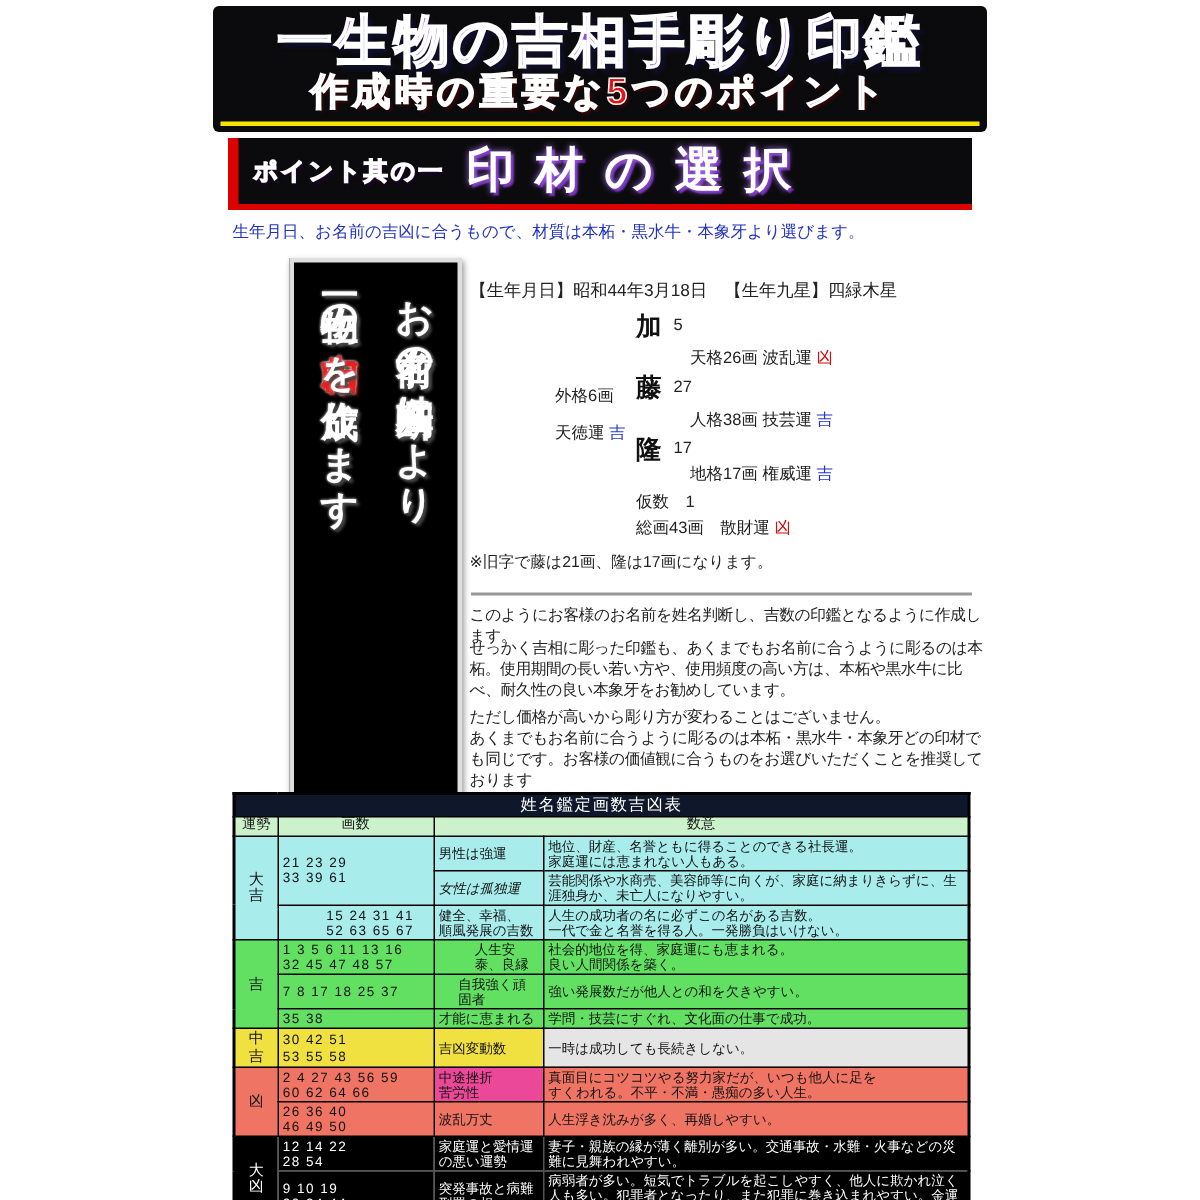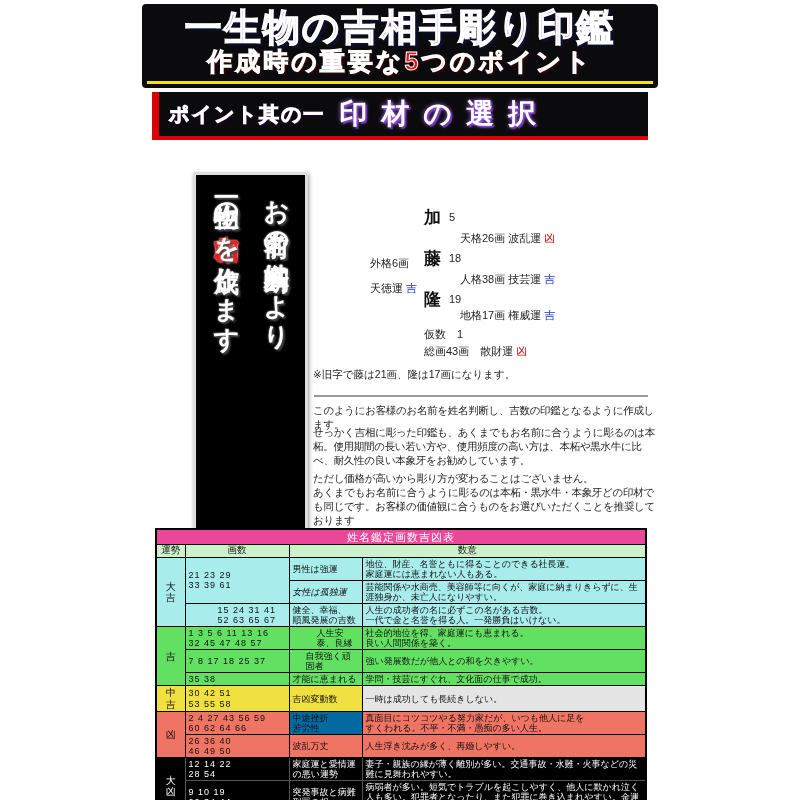--- a/index.html
+++ b/index.html
@@ -14,24 +14,24 @@
              text-shadow:3px 3px 3px #101033; }
   .hdr1-l2 { font-size:25px; font-weight:bold; color:#e01414;
              -webkit-text-stroke:1px #ffffff; letter-spacing:3px; line-height:1.1;
              text-shadow:2px 2px 2px #330808; }
   .hdr1-rule { position:absolute; left:5px; right:5px; bottom:4px; height:3px; background:#f5e300; }
 
   
   .hdr2 { position:absolute; left:152px; top:92px; width:496px; height:48px;
           background:#0b0b0d; border-left:7px solid #dd0000; border-bottom:4px solid #dd0000;
           display:flex; align-items:center; }
-  .hdr2-label { font-size:20px; font-weight:bold; color:#a43cc4; margin-left:10px;
+  .hdr2-label { font-size:16px; font-weight:bold; color:#a43cc4; margin-left:10px;
                 letter-spacing:2px; -webkit-text-stroke:1px #ffffff;
                 text-shadow:1px 2px 2px #220033; white-space:nowrap; }
-  .hdr2-title { font-size:28px; font-weight:bold; color:#ffffff; letter-spacing:14px;
+  .hdr2-title { font-size:32px; font-weight:bold; color:#ffffff; letter-spacing:14px;
                 margin-left:14px; white-space:nowrap;
                 text-shadow:0 0 4px #b070ff, 2px 2px 1px #6a28aa; }
 
   .intro { position:absolute; left:155px; top:147px; font-size:11px; color:#2232bb; }
 
   
   .side-banner { position:absolute; left:193px; top:172px; width:115px; height:366px;
                  background:#000; border:3px solid #dedede; box-shadow:1px 2px 4px #999; }
   .vtext { position:absolute; top:8px; right:4px; bottom:8px; left:2px;
            writing-mode:vertical-rl; text-orientation:upright;
@@ -62,21 +62,21 @@
 
   .para { position:absolute; left:313px; width:344px; font-size:10.5px; line-height:1.32;
           color:#222; letter-spacing:-0.3px; white-space:pre-line; }
   .para1 { top:404px; } .para2 { top:426px; } .para3 { top:472px; }
 
   
   .ftable { position:absolute; left:155px; top:528px; width:490px;
             border-collapse:collapse; table-layout:fixed; font-size:9px; line-height:1.12;
             color:#111; border:2px solid #000; }
   .ftable td { border:1px solid #000; padding:1px 3px; vertical-align:middle; }
-  .t-title td { background:#ec4899; color:#fff; text-align:center; font-size:11px;
+  .t-title td { background:#0f172a; color:#fff; text-align:center; font-size:11px;
                 height:15px; padding:0 2px; letter-spacing:1px; }
   .t-head td { background:#ccf2cc; text-align:center; font-size:9.5px; height:13px; padding:0; }
   .pre { white-space:pre-line; }
   td.fortune { text-align:center; font-size:10px; }
   td.nums { letter-spacing:1px; }
 </style>
 </head>
 <body>
 
 <div class="page">
@@ -85,35 +85,37 @@
     <div class="hdr1-l1">一生物の吉相手彫り印鑑</div>
     <div class="hdr1-l2">作成時の重要な5つのポイント</div>
     <div class="hdr1-rule"></div>
   </div>
 
   <div class="hdr2">
     <span class="hdr2-label">ポイント其の一</span>
     <span class="hdr2-title">印材の選択</span>
   </div>
 
+  <div class="intro">生年月日、お名前の吉凶に合うもので、材質は本柘・黒水牛・本象牙より選びます。</div>
 
   <div class="side-banner">
     <div class="vtext">
       <span class="vline">お名前の姓名判断により</span>
       <span class="vline"><span>一生物の</span><span class="hl">吉相印</span><span>を作成します</span></span>
     </div>
   </div>
 
+  <div class="d birth">【生年月日】昭和44年3月18日　【生年九星】四緑木星</div>
 
   <div class="d kanji k1">加</div>
   <div class="d strokes s1">5</div>
   <div class="d kanji k2">藤</div>
-  <div class="d strokes s2">18</div>
+  <div class="d strokes s2">27</div>
   <div class="d kanji k3">隆</div>
-  <div class="d strokes s3">19</div>
+  <div class="d strokes s3">17</div>
 
   <div class="d tenkaku"><span>天格26画 波乱運</span> <span class="b">凶</span></div>
   <div class="d gaikaku">外格6画</div>
   <div class="d jinkaku"><span>人格38画 技芸運</span> <span class="g">吉</span></div>
   <div class="d tentoku"><span>天徳運</span> <span class="g">吉</span></div>
   <div class="d chikaku"><span>地格17画 権威運</span> <span class="g">吉</span></div>
   <div class="d kasu">仮数　1</div>
   <div class="d sokaku"><span>総画43画　散財運</span> <span class="b">凶</span></div>
   <div class="d dnote">※旧字で藤は21画、隆は17画になります。</div>
 
@@ -184,21 +186,21 @@
 吉</td>
           <td class="nums pre" style="background: rgb(240, 224, 64); color: rgb(17, 17, 17);">30 42 51
 53 55 58</td>
           <td class="label pre" style="background: rgb(240, 224, 64); color: rgb(17, 17, 17);">吉凶変動数</td>
           <td class="desc pre" style="background: #e5e5e5; color: rgb(17, 17, 17);">一時は成功しても長続きしない。</td>
         </tr>
         <tr>
           <td class="fortune pre" rowspan="2" style="background: rgb(240, 116, 100); color: rgb(17, 17, 17);">凶</td>
           <td class="nums pre" style="background: rgb(240, 116, 100); color: rgb(17, 17, 17);">2 4 27 43 56 59
 60 62 64 66</td>
-          <td class="label pre" style="background: #0369a1; color: rgb(17, 17, 17); margin-left: 24px;">中途挫折
+          <td class="label pre" style="background: #ec4899; color: rgb(17, 17, 17); margin-left: 24px;">中途挫折
 苦労性</td>
           <td class="desc pre" style="background: rgb(240, 116, 100); color: rgb(17, 17, 17);">真面目にコツコツやる努力家だが、いつも他人に足を
 すくわれる。不平・不満・愚痴の多い人生。</td>
         </tr>
         <tr>
           <td class="nums pre" style="background: rgb(240, 116, 100); color: rgb(17, 17, 17);">26 36 40
 46 49 50</td>
           <td class="label pre" style="background: rgb(240, 116, 100); color: rgb(17, 17, 17);">波乱万丈</td>
           <td class="desc pre" style="background: rgb(240, 116, 100); color: rgb(17, 17, 17);">人生浮き沈みが多く、再婚しやすい。</td>
         </tr>

